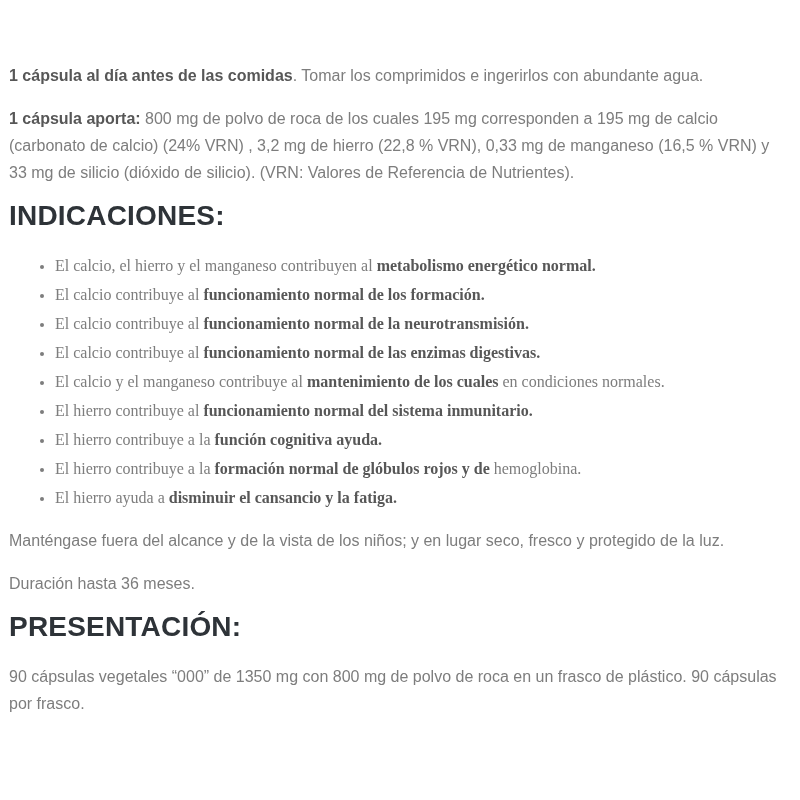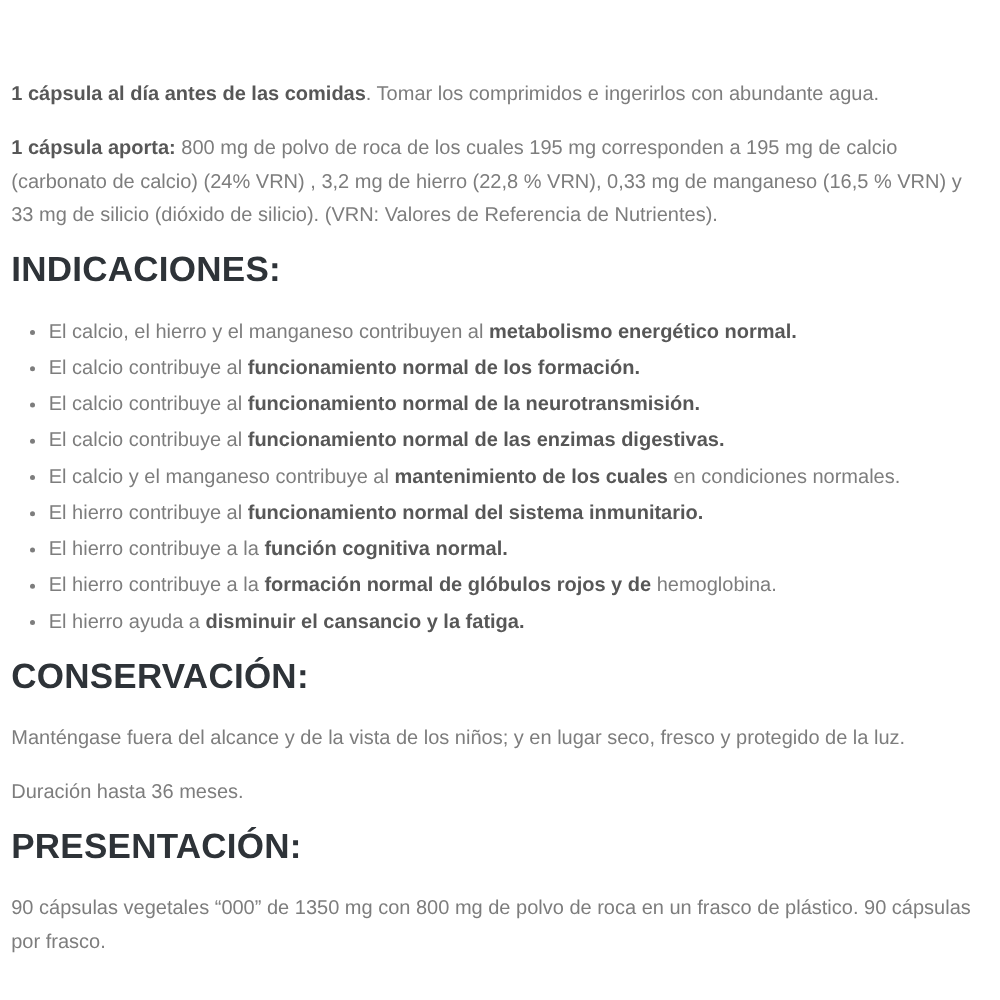--- a/index.html
+++ b/index.html
@@ -33,22 +33,23 @@
     font-weight: 700;
     color: #2e3338;
     letter-spacing: 0.2px;
   }
   ul {
     margin: 0 0 16px 0;
     padding: 0 0 0 30px;
     list-style: disc;
   }
   li {
-    margin: 0 0 2px 0;
+    margin: 0 0 2px 16px;
     line-height: 27px;
+    font-family: Liberation Serif, serif;
   }
   li::marker {
     color: #7d7d7d;
     font-size: 13px;
   }
 </style>
 </head>
 <body>
 
 <div class="content">
@@ -59,26 +60,25 @@
 
   <h2>INDICACIONES:</h2>
 
   <ul>
     <li><span>El calcio, el hierro y el manganeso contribuyen al </span><span class="b">metabolismo energético normal.</span><span></span></li>
     <li><span>El calcio contribuye al </span><span class="b">funcionamiento normal de los formación.</span><span></span></li>
     <li><span>El calcio contribuye al </span><span class="b">funcionamiento normal de la neurotransmisión.</span><span></span></li>
     <li><span>El calcio contribuye al </span><span class="b">funcionamiento normal de las enzimas digestivas.</span><span></span></li>
     <li><span>El calcio y el manganeso contribuye al </span><span class="b">mantenimiento de los cuales</span><span> en condiciones normales.</span></li>
     <li><span>El hierro contribuye al </span><span class="b">funcionamiento normal del sistema inmunitario.</span><span></span></li>
-    <li><span>El hierro contribuye a la </span><span class="b">función cognitiva normal.</span><span></span></li>
+    <li><span>El hierro contribuye a la </span><span class="b">función cognitiva ayuda.</span><span></span></li>
     <li><span>El hierro contribuye a la </span><span class="b">formación normal de glóbulos rojos y de</span><span> hemoglobina.</span></li>
     <li><span>El hierro ayuda a </span><span class="b">disminuir el cansancio y la fatiga.</span><span></span></li>
   </ul>
 
-  <h2>CONSERVACIÓN:</h2>
 
   <p>Manténgase fuera del alcance y de la vista de los niños; y en lugar seco, fresco y protegido de la luz.</p>
 
   <p>Duración hasta 36 meses.</p>
 
   <h2>PRESENTACIÓN:</h2>
 
   <p>90 cápsulas vegetales “000” de 1350 mg con 800 mg de polvo de roca en un frasco de plástico. 90 cápsulas por frasco.</p>
 
 </div>

